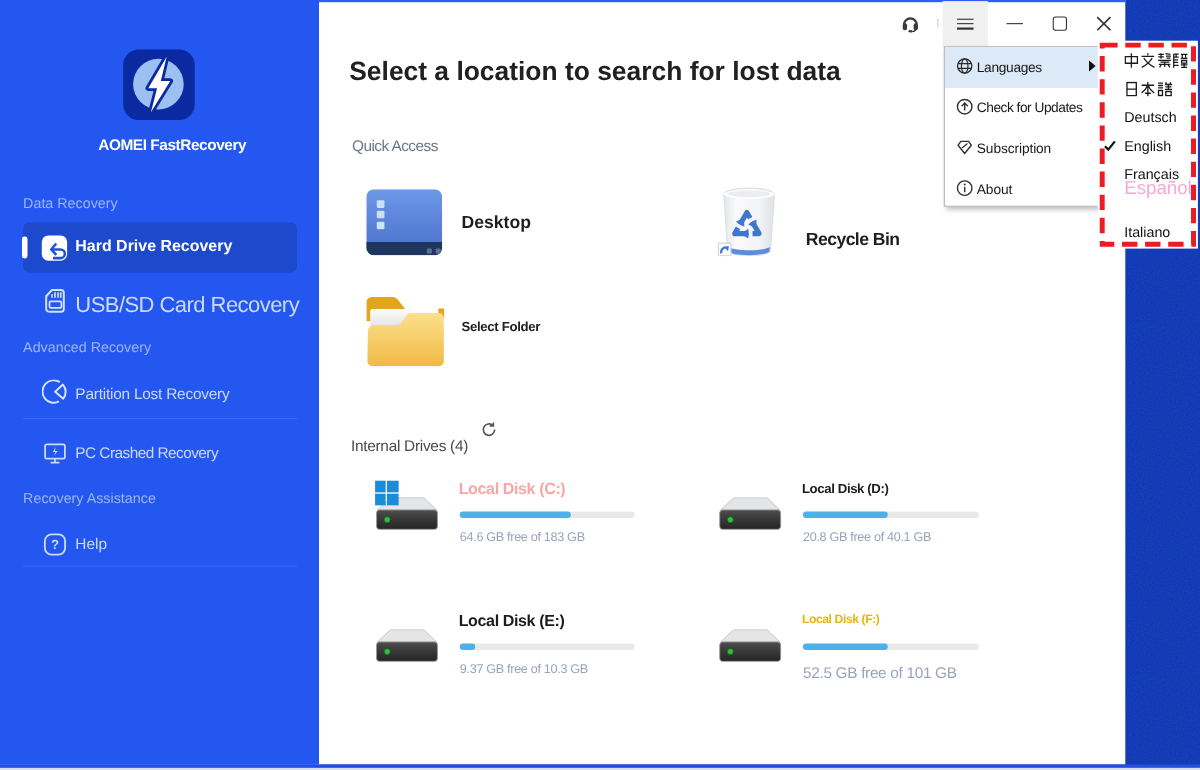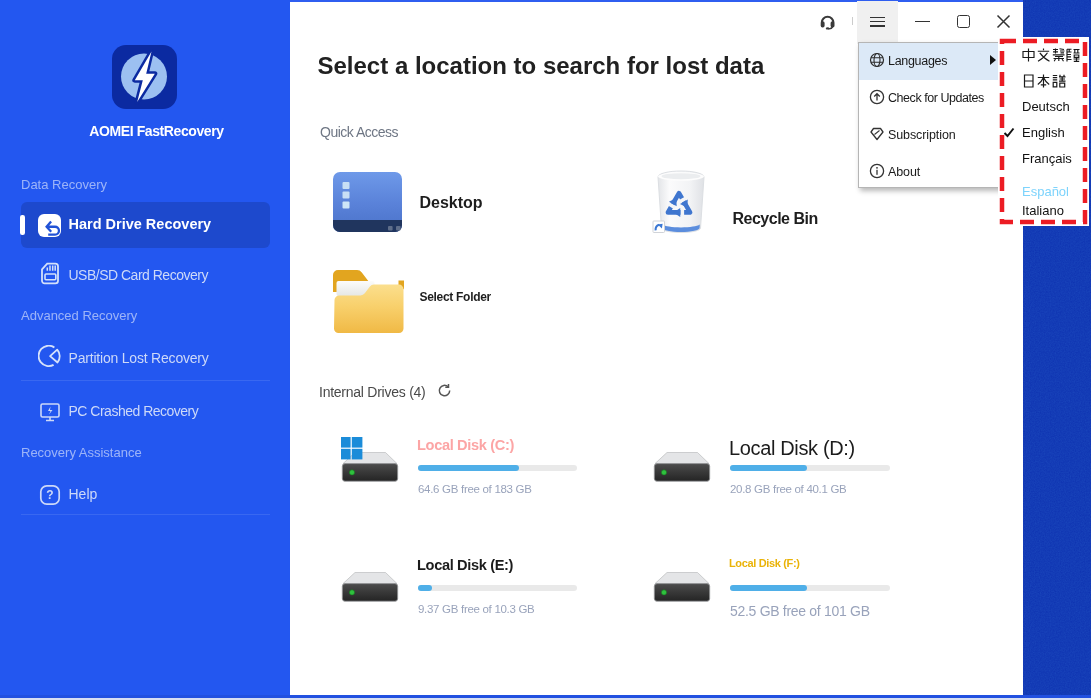--- a/index.html
+++ b/index.html
@@ -44,21 +44,21 @@
       <path d="M13.1 7.4 L8.6 12.7 L13.2 17.7 M8.9 12.75 H17 a3.95 3.95 0 0 1 0 7.9 H10.2" fill="none" stroke="#2152d6" stroke-width="2.3" stroke-linejoin="miter"></path>
     </svg>
   </div>
   <div class="abs" style="left:68.5px;top:216px;font-size:14.5px;font-weight:bold;color:#fff;">Hard Drive Recovery</div>
 
   <svg class="abs" style="left:38px;top:261px" width="24" height="25" viewBox="0 0 24 25">
     <path d="M9.2 2.6 h8.2 a2.6 2.6 0 0 1 2.6 2.6 v14.6 a2.6 2.6 0 0 1 -2.6 2.6 h-10.8 a2.6 2.6 0 0 1 -2.6 -2.6 V8.3 Z" fill="none" stroke="#d4e1fa" stroke-width="1.8"></path>
     <path d="M9.3 6.5 v3.2 M12 4.6 v5.1 M14.7 4.6 v5.1 M17.2 4.6 v5.1" stroke="#d4e1fa" stroke-width="1.5"></path>
     <rect x="7" y="13" width="10.8" height="5.8" rx="1" fill="none" stroke="#d4e1fa" stroke-width="1.6"></rect>
   </svg>
-  <div class="abs" style="left:68.5px;top:266.5px;font-size:14px;letter-spacing:-0.5px;color:#cdd9f8;">USB/SD Card Recovery</div>
+  <div class="abs" style="left:68.5px;top:266.5px;font-size:20px;letter-spacing:-0.5px;color:#cdd9f8;">USB/SD Card Recovery</div>
 
   <div class="abs" style="left:21px;top:308px;font-size:13px;color:rgba(255,255,255,0.55);">Advanced Recovery</div>
 
   <svg class="abs" style="left:38px;top:345px" width="24" height="24" viewBox="0 0 24 24">
     <path d="M16.4 2.4 A10.2 10.2 0 1 0 15.6 19.9" fill="none" stroke="#d6e2fa" stroke-width="1.8"></path>
     <path d="M12.1 11.1 L19.2 4.6 A10 10 0 0 1 19.5 17.5 Z" fill="none" stroke="#d6e2fa" stroke-width="1.8" stroke-linejoin="round"></path>
   </svg>
   <div class="abs" style="left:68.5px;top:349.5px;font-size:14px;letter-spacing:-0.2px;color:#cdd9f8;">Partition Lost Recovery</div>
 
   <div class="abs" style="left:21px;top:380px;width:249px;height:1px;background:rgba(255,255,255,0.10);"></div>
@@ -166,21 +166,21 @@
         <stop offset="1" stop-color="#e5e7e4"></stop>
     </linearGradient>
   </defs>
   <path d="M0 22 V5 a5 5 0 0 1 5 -5 h19 a6 6 0 0 1 4.8 2.4 l8.4 11.1 L36 22 Z" fill="#e2a51f"></path>
   <path d="M65.5 10.5 H71 v9 l-5.5 -4.5 Z" fill="#e2a51f"></path>
   <rect x="3.5" y="11" width="38" height="15" rx="2" fill="url(#paperg)"></rect>
   <path d="M1.5 30 a4.8 4.8 0 0 1 4.8 -4.6 h21.2 a5.5 5.5 0 0 0 4.3 -2.1 l4.9 -6.6 a5.5 5.5 0 0 1 4.3 -2.1 h25 a4.5 4.5 0 0 1 4.5 4.5 v39.4 a4.5 4.5 0 0 1 -4.5 4.5 h-60.5 a4.5 4.5 0 0 1 -4.5 -4.5 Z" fill="url(#fg)"></path>
 </svg>
 <div class="abs" style="left:419.5px;top:290px;font-size:12px;font-weight:bold;letter-spacing:-0.3px;color:#1e1e1e;">Select Folder</div>
 
-<div class="abs" style="left:319px;top:384px;font-size:14px;letter-spacing:-0.25px;color:#4a4a4a;">Internal Drives (4)</div>
+<div class="abs" style="left:319px;top:397px;font-size:14px;letter-spacing:-0.25px;color:#4a4a4a;">Internal Drives (4)</div>
 <svg class="abs" style="left:437px;top:383px" width="15" height="15" viewBox="0 0 15 15">
   <path d="M12.7 7.5 a5.2 5.2 0 1 1 -1.6 -3.7" fill="none" stroke="#555" stroke-width="1.5"></path>
   <path d="M11.5 1 v3.2 h-3.2" fill="none" stroke="#555" stroke-width="1.5"></path>
 </svg>
 
 <svg width="0" height="0" style="position:absolute">
   <defs>
     <linearGradient id="hddtop" x1="0" y1="0" x2="0" y2="1">
       <stop offset="0" stop-color="#e8e8ea"></stop>
         <stop offset="1" stop-color="#d2d3d5"></stop>
@@ -209,21 +209,21 @@
   <use href="#winlogo" x="-1" y="1"></use>
 </svg>
 <div class="abs" style="left:417px;top:437px;font-size:14.6px;font-weight:bold;letter-spacing:-0.35px;color:#fca5a5;">Local Disk (C:)</div>
 <div class="abs" style="left:418px;top:464.5px;width:159px;height:6.5px;border-radius:3.2px;background:#e9e9e9;"></div>
 <div class="abs" style="left:418px;top:464.5px;width:101px;height:6.5px;border-radius:3.2px;background:#4fafe8;"></div>
 <div class="abs" style="left:418px;top:482.5px;font-size:11.5px;letter-spacing:-0.3px;color:#99a3bb;">64.6 GB free of 183 GB</div>
 
 <svg class="abs" style="left:653px;top:452px" width="58" height="30" viewBox="0 0 58 30">
   <use href="#hdd" x="0.5" y="0"></use>
 </svg>
-<div class="abs" style="left:729px;top:437px;font-size:20px;font-weight:normal;letter-spacing:-0.35px;color:#1c1c1c;">Local Disk (D:)</div>
+<div class="abs" style="left:729px;top:437px;font-size:12px;font-weight:bold;letter-spacing:-0.35px;color:#1c1c1c;">Local Disk (D:)</div>
 <div class="abs" style="left:730px;top:464.5px;width:160px;height:6.5px;border-radius:3.2px;background:#e9e9e9;"></div>
 <div class="abs" style="left:730px;top:464.5px;width:77px;height:6.5px;border-radius:3.2px;background:#4fafe8;"></div>
 <div class="abs" style="left:730px;top:482.5px;font-size:11.5px;letter-spacing:-0.3px;color:#99a3bb;">20.8 GB free of 40.1 GB</div>
 
 <svg class="abs" style="left:341px;top:572px" width="58" height="30" viewBox="0 0 58 30">
   <use href="#hdd" x="0.5" y="0"></use>
 </svg>
 <div class="abs" style="left:417px;top:557px;font-size:14.6px;font-weight:bold;letter-spacing:-0.35px;color:#1c1c1c;">Local Disk (E:)</div>
 <div class="abs" style="left:418px;top:584.5px;width:159px;height:6.5px;border-radius:3.2px;background:#e9e9e9;"></div>
 <div class="abs" style="left:418px;top:584.5px;width:14px;height:6.5px;border-radius:3.2px;background:#4fafe8;"></div>
@@ -294,17 +294,17 @@
         <path d="M0.8 3.5 H12.2 M6.5 0.5 V13.5 M6.3 3.8 C5 6.8 3 9 0.8 10.5 M6.7 3.8 C8 6.8 10 9 12.2 10.5 M3.8 10.8 H9.2"></path>
       </g>
     <g transform="translate(30,0)">
         <path d="M0.8 1.5 H5.2 M0.8 3.7 H5.2 M0.8 5.9 H5.2 M1.2 8.3 H4.8 V12.8 H1.2 Z M7 2.8 H13.5 M8 0.8 L8 2.8 M12 0.8 L12 2.8 M7.5 5 H13 M10.2 2.8 V7.2 M7 7.2 H13.5 M7.8 9.2 H12.7 V13 H7.8 Z"></path>
       </g>
   </g>
 </svg>
 <div class="abs" style="left:1022px;top:99px;font-size:13px;color:#111;">Deutsch</div>
 <div class="abs" style="left:1022px;top:125px;font-size:13px;color:#111;">English</div>
 <div class="abs" style="left:1022px;top:151px;font-size:13px;color:#111;">Français</div>
-<div class="abs" style="left:1022px;top:184px;font-size:13px;color:#7dd3fc;">Español</div>
+<div class="abs" style="left:1022px;top:161px;font-size:17px;color:#f9a8d4;">Español</div>
 <div class="abs" style="left:1022px;top:203px;font-size:13px;color:#111;">Italiano</div>
 <svg class="abs" style="left:1003px;top:127px" width="12" height="11" viewBox="0 0 12 11">
   <path d="M1.5 6 L4.5 9 L10.5 1.5" fill="none" stroke="#111" stroke-width="2"></path>
 </svg>
 
 </body></html>

